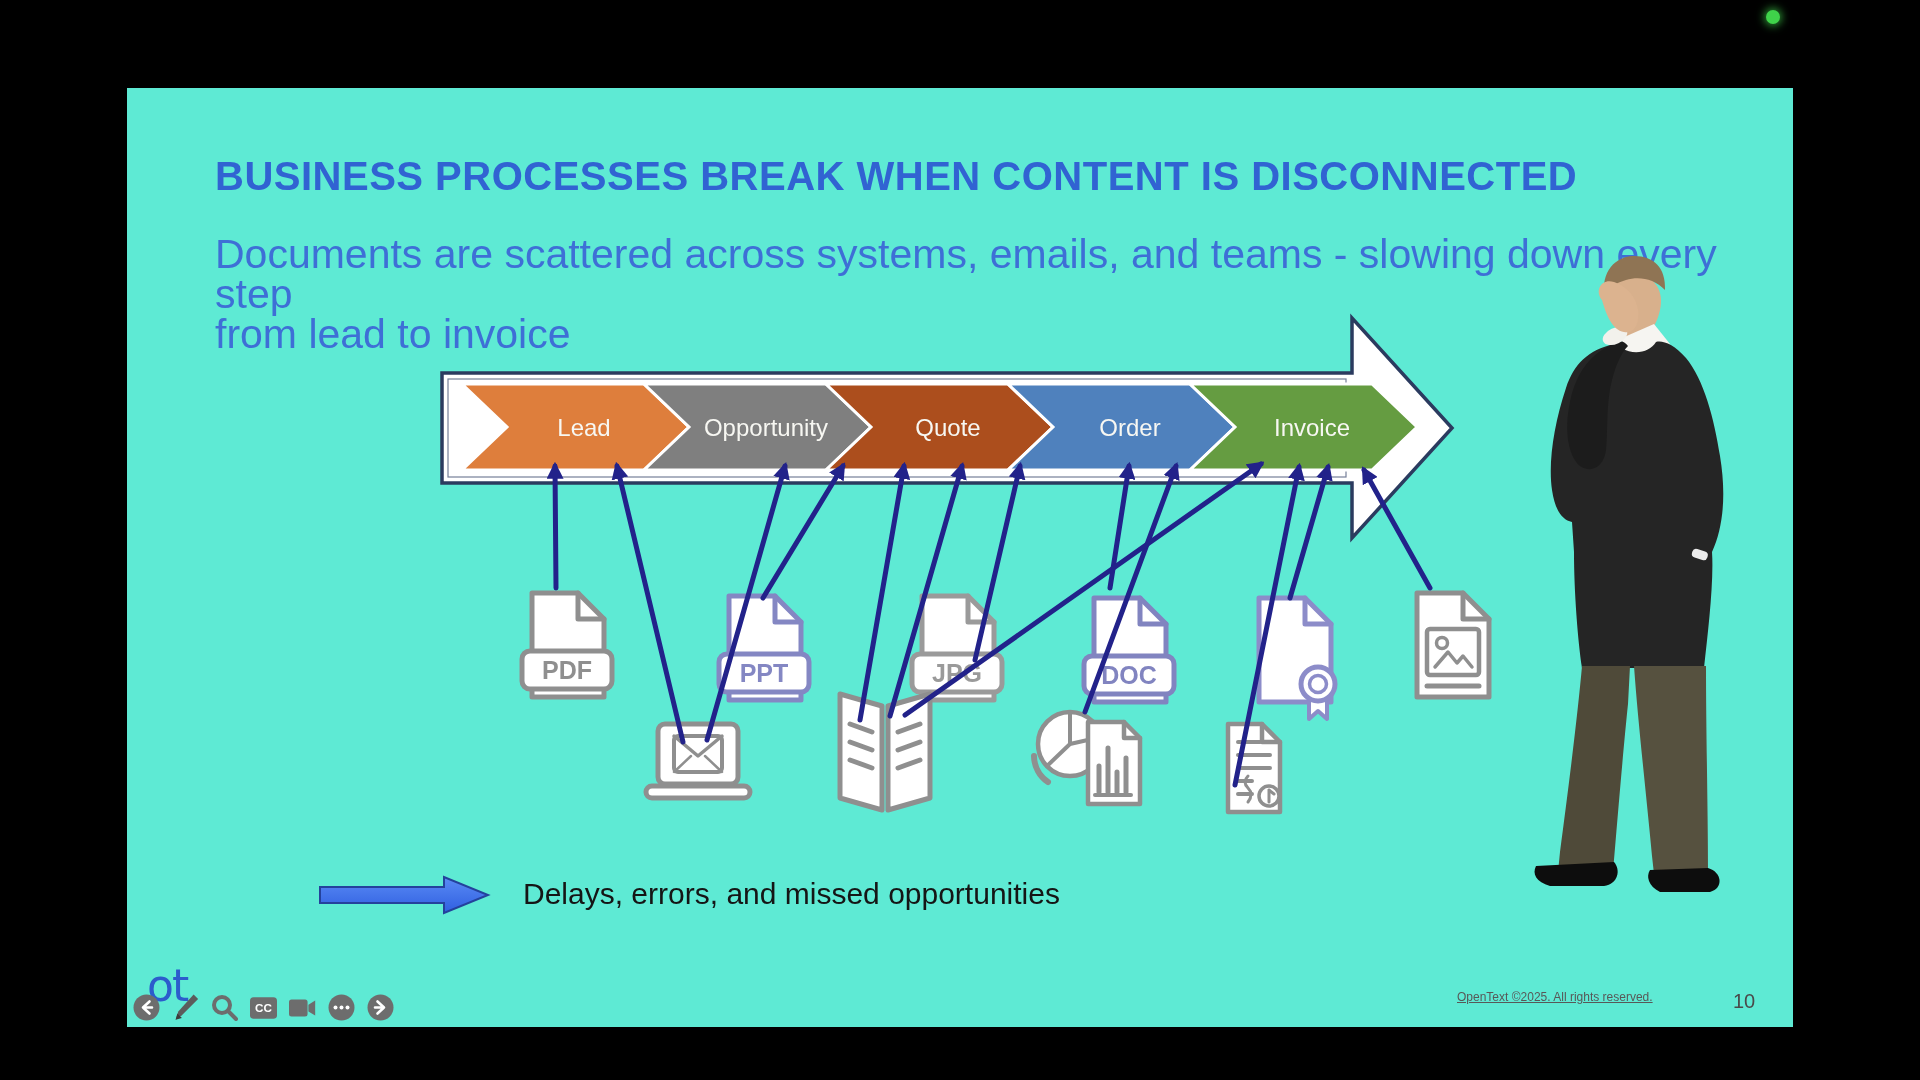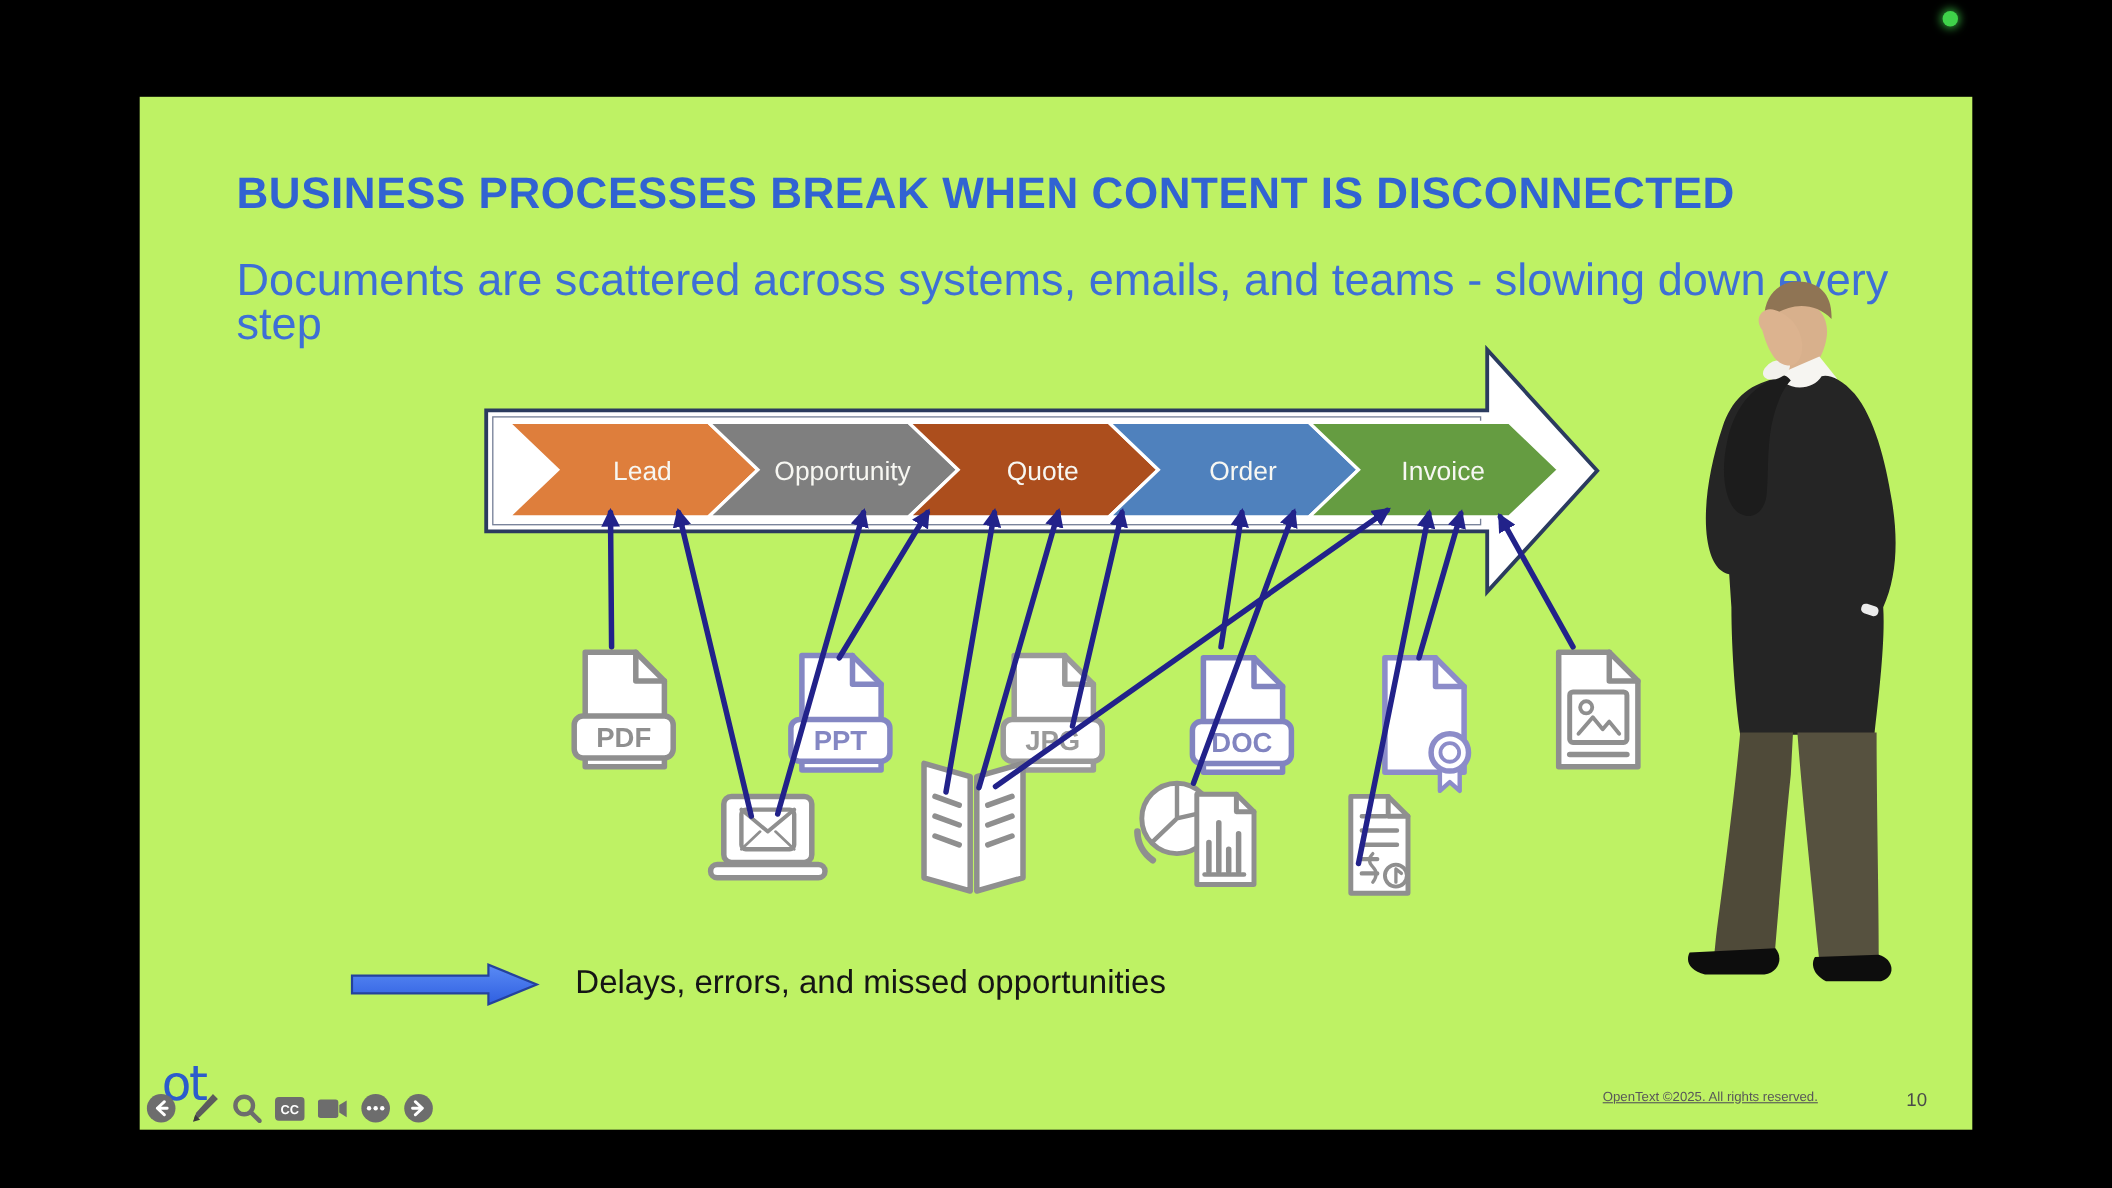--- a/index.html
+++ b/index.html
@@ -1,48 +1,49 @@
 <!DOCTYPE html>
 <html><head>
 <meta charset="utf-8">
 <style>
   html,body{margin:0;padding:0;background:#000;}
   .stage{position:relative;width:1920px;height:1080px;background:#000;overflow:hidden;
          font-family:"Liberation Sans",sans-serif;}
   .green-dot{position:absolute;left:1766px;top:10px;width:14px;height:14px;border-radius:50%;
              box-shadow:0 0 8px 2px rgba(62,210,74,.7);}
-  .slide{position:absolute;left:127px;top:88px;width:1666px;height:939px;background:#bef264;}
+  .slide{position:absolute;left:127px;top:88px;width:1666px;height:939px;background:#5eead4;}
   .title{position:absolute;left:88px;top:66px;font-size:40px;font-weight:bold;
          letter-spacing:.5px;color:#3163d2;white-space:nowrap;}
   .subtitle{position:absolute;left:88px;top:146px;font-size:41px;color:#3e6fd6;line-height:40px;}
   .diagram{position:absolute;left:0;top:0;width:1666px;height:939px;}
   .caption-row{position:absolute;left:0;top:784px;width:100%;height:44px;padding-left:40px;}
   .caption-arrow{position:absolute;left:191px;top:2px;}
   .caption-text{position:absolute;left:396px;top:0;height:44px;line-height:44px;
                 font-size:30px;color:#151515;white-space:nowrap;}
   .man{position:absolute;left:1391px;top:164px;}
   .logo{position:absolute;left:20px;top:872px;font-size:44px;font-weight:normal;color:#2c5ccc;
         font-family:"DejaVu Sans",sans-serif;letter-spacing:-2px;}
   .toolbar{position:absolute;left:6px;top:906px;display:flex;align-items:center;gap:12px;}
   .tb-icon{width:27px;height:27px;display:flex;align-items:center;justify-content:center;}
   .footer{position:absolute;left:1330px;top:902px;width:250px;text-align:left;
           font-size:12px;color:#585858;white-space:nowrap;text-decoration:underline;}
-  .pagenum{position:absolute;left:1606px;top:902px;font-size:17px;color:#4a4a4a;}
+  .pagenum{position:absolute;left:1606px;top:902px;font-size:20px;color:#4a4a4a;}
 </style>
 </head>
 <body>
 
 <div class="stage">
   <div class="green-dot" style="background:#3fd24a;"></div>
 
   <div class="slide">
 
     <div class="title">BUSINESS PROCESSES BREAK WHEN CONTENT IS DISCONNECTED</div>
     <div class="subtitle">
       <div>Documents are scattered across systems, emails, and teams - slowing down every step</div>
+      <div>from lead to invoice</div>
     </div>
 
     <svg class="diagram" viewBox="0 0 1666 939">
       <defs>
         <marker id="ah" viewBox="0 0 10 10" refX="7.5" refY="5" markerWidth="3.4" markerHeight="3.4" orient="auto">
           <path d="M0,0 L10,5 L0,10 z" fill="#22228a"></path>
         </marker>
       </defs>
 
       <polygon points="315,285 1225,285 1225,230 1325,340 1225,450 1225,395 315,395" fill="#ffffff" stroke="#2b3b5f" stroke-width="3.5"></polygon>

